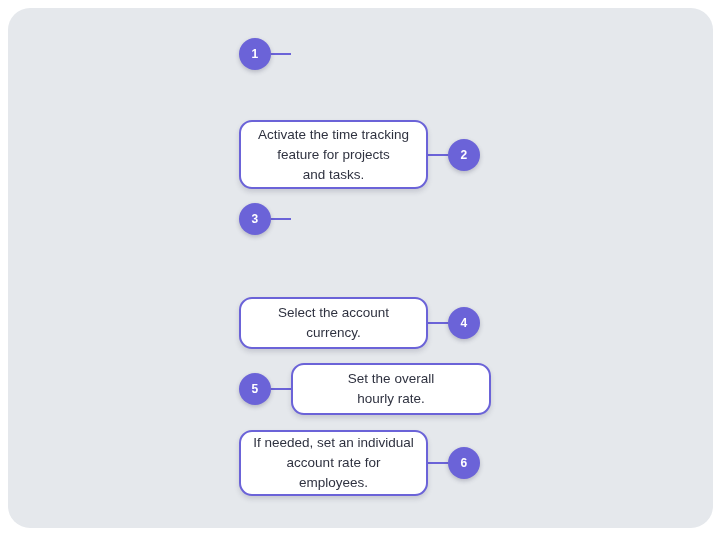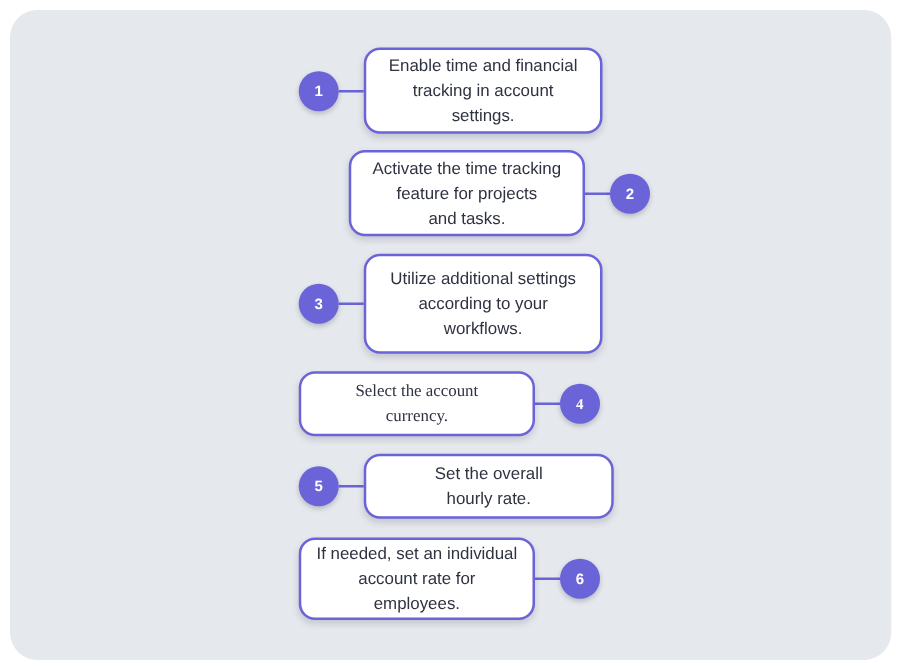--- a/index.html
+++ b/index.html
@@ -98,72 +98,62 @@
   }
   .card-text {
     display: block;
     white-space: pre-line;
   }
 
   
   #step-1 { left: 239px; top: 38px; }
   #step-1 .card { width: 191px; height: 69px; }
 
-  #step-2 { left: 239px; top: 120px; margin-left: 40px; }
+  #step-2 { left: 239px; top: 120px; }
   #step-2 .card { width: 189px; height: 69px; }
 
   #step-3 { left: 239px; top: 203px; }
   #step-3 .card { width: 191px; height: 80px; }
 
-  #step-4 { left: 239px; top: 297px; font-family: Liberation Serif, serif; }
+  #step-4 { left: 239px; top: 297px; }
   #step-4 .card { width: 189px; height: 52px; }
 
   #step-5 { left: 239px; top: 363px; }
   #step-5 .card { width: 200px; height: 52px; }
 
   #step-6 { left: 239px; top: 430px; }
   #step-6 .card { width: 189px; height: 66px; }
 </style>
 </head>
 <body>
 
 <div id="canvas">
 
   <div class="board"></div>
 
   <div class="flow">
 
     <div class="step left-badge" id="step-1">
       <div class="badge">1</div>
       <div class="connector"></div>
-      <div class="card">
-        <span class="card-text">Enable time  and financial
-tracking  in account
-settings.</span>
-      </div>
     </div>
 
     <div class="step right-badge" id="step-2">
       <div class="card">
         <span class="card-text">Activate the time tracking
 feature for projects
 and tasks.</span>
       </div>
       <div class="connector"></div>
       <div class="badge">2</div>
     </div>
 
     <div class="step left-badge" id="step-3">
       <div class="badge">3</div>
       <div class="connector"></div>
-      <div class="card">
-        <span class="card-text">Utilize additional settings
-according to your
-workflows.</span>
-      </div>
     </div>
 
     <div class="step right-badge" id="step-4">
       <div class="card">
         <span class="card-text">Select the account
 currency.</span>
       </div>
       <div class="connector"></div>
       <div class="badge">4</div>
     </div>

